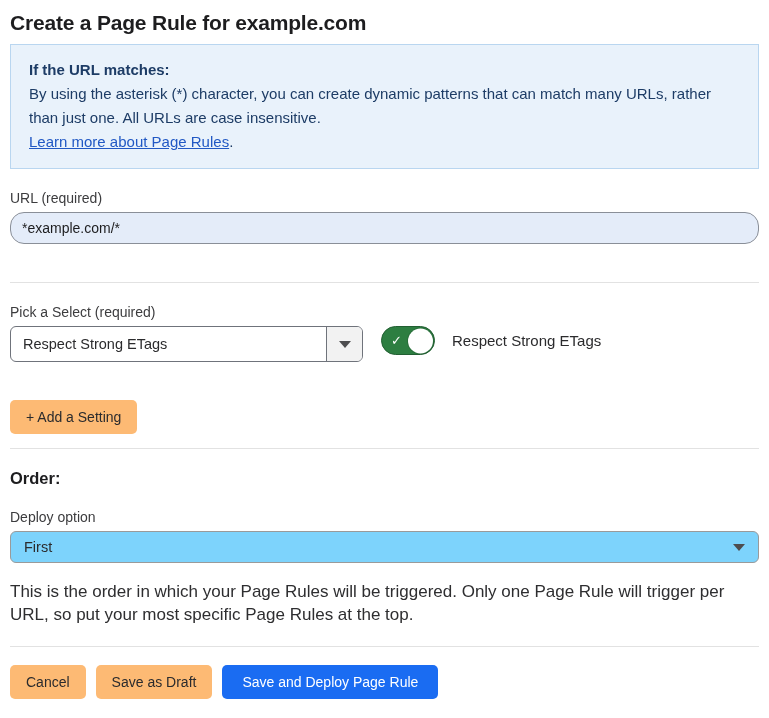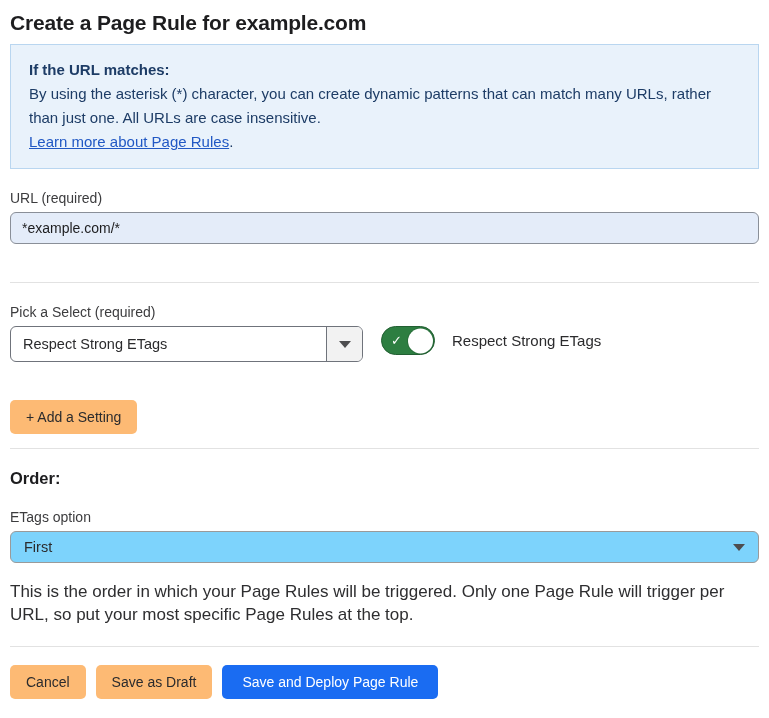--- a/index.html
+++ b/index.html
@@ -45,21 +45,21 @@
     color: #3c3c3e;
   }
 
   .url-input {
     display: block;
     width: 100%;
     margin-top: 6px;
     height: 32px;
     background: #e4ecf9;
     border: 1px solid #8a8f98;
-    border-radius: 6px;
+    border-radius: 14px;
     padding: 0 11px;
     font-size: 14px;
     color: #1d1d1f;
     font-family: "Liberation Sans", "DejaVu Sans", sans-serif;
     outline: none;
   }
 
   .divider {
     border: none;
     border-top: 1px solid #e2e2e2;
@@ -249,21 +249,21 @@
       <span class="toggle-label">Respect Strong ETags</span>
     </div>
   </div>
 
   <button class="btn btn-gray add-setting-btn">+ Add a Setting</button>
 
   <hr class="divider divider-2">
 
   <h2 class="section-heading">Order:</h2>
 
-  <div class="field-label">ETags option</div>
+  <div class="field-label">Deploy option</div>
 
   <div class="order-select">
     <span class="select-value">First</span>
     <span class="caret-down"></span>
   </div>
 
   <div class="order-help">This is the order in which your Page Rules will be triggered. Only one Page Rule will trigger per URL, so put your most specific Page Rules at the top.</div>
 
   <hr class="divider divider-3">
 

